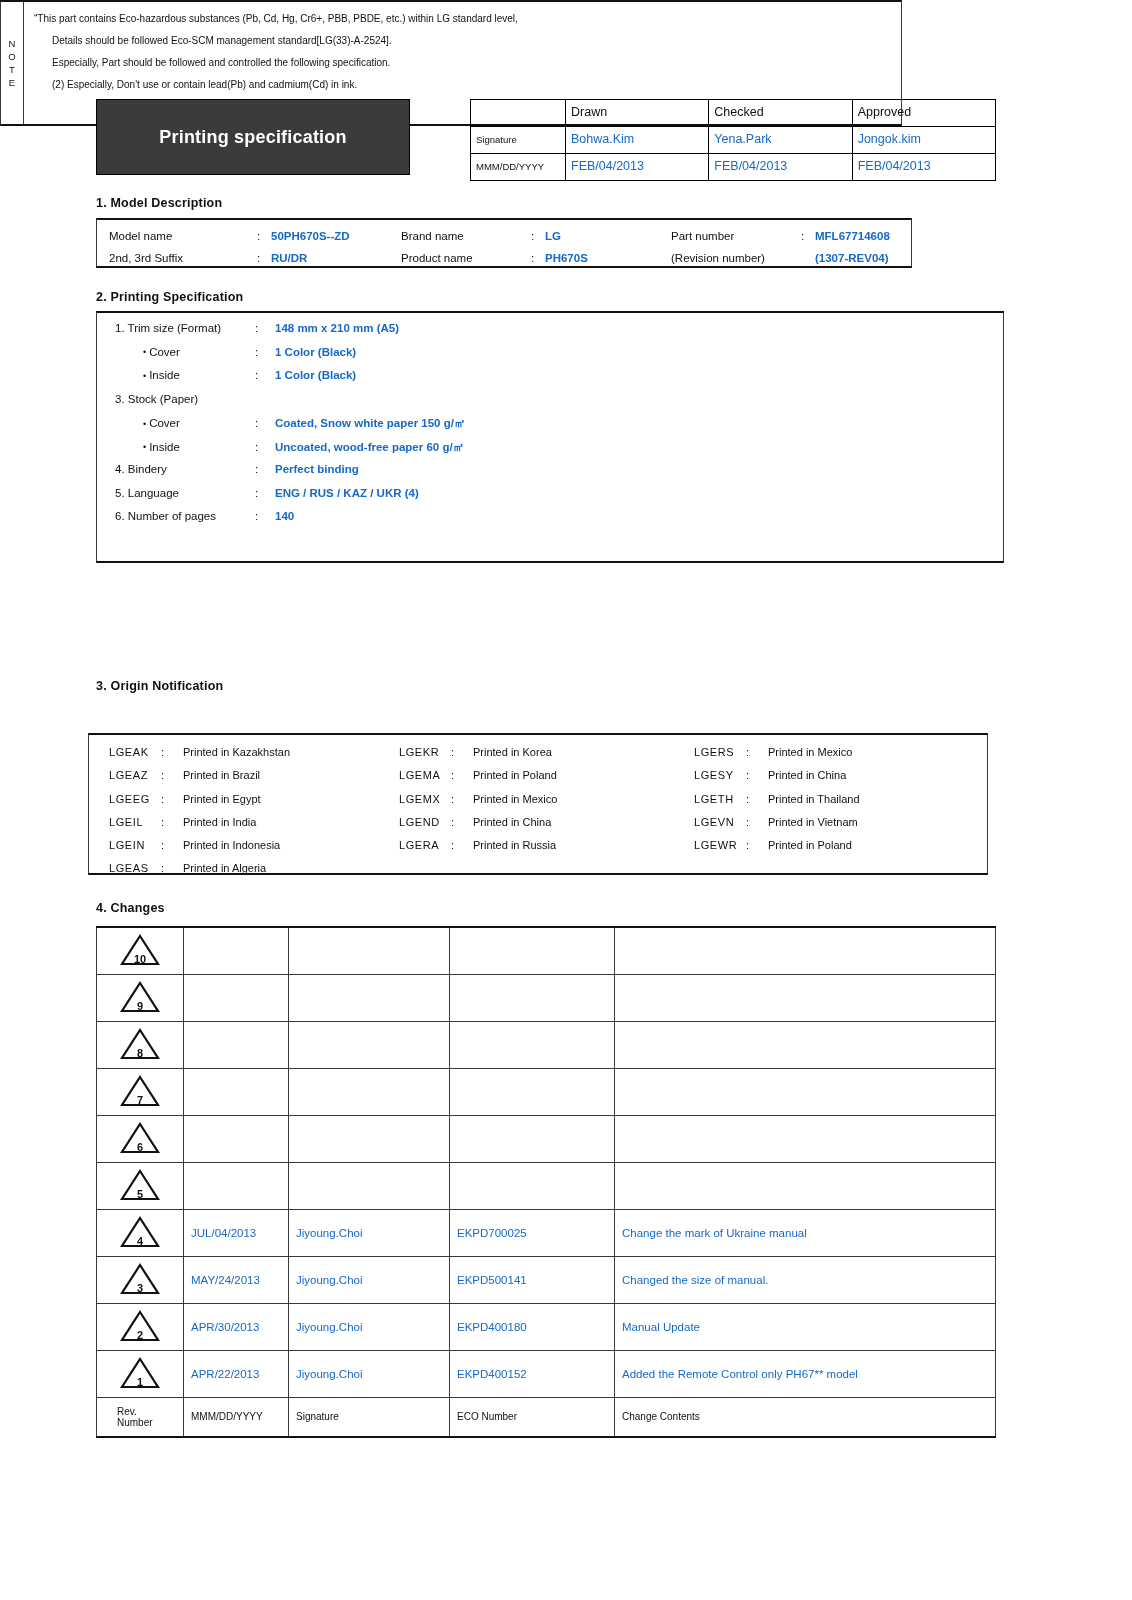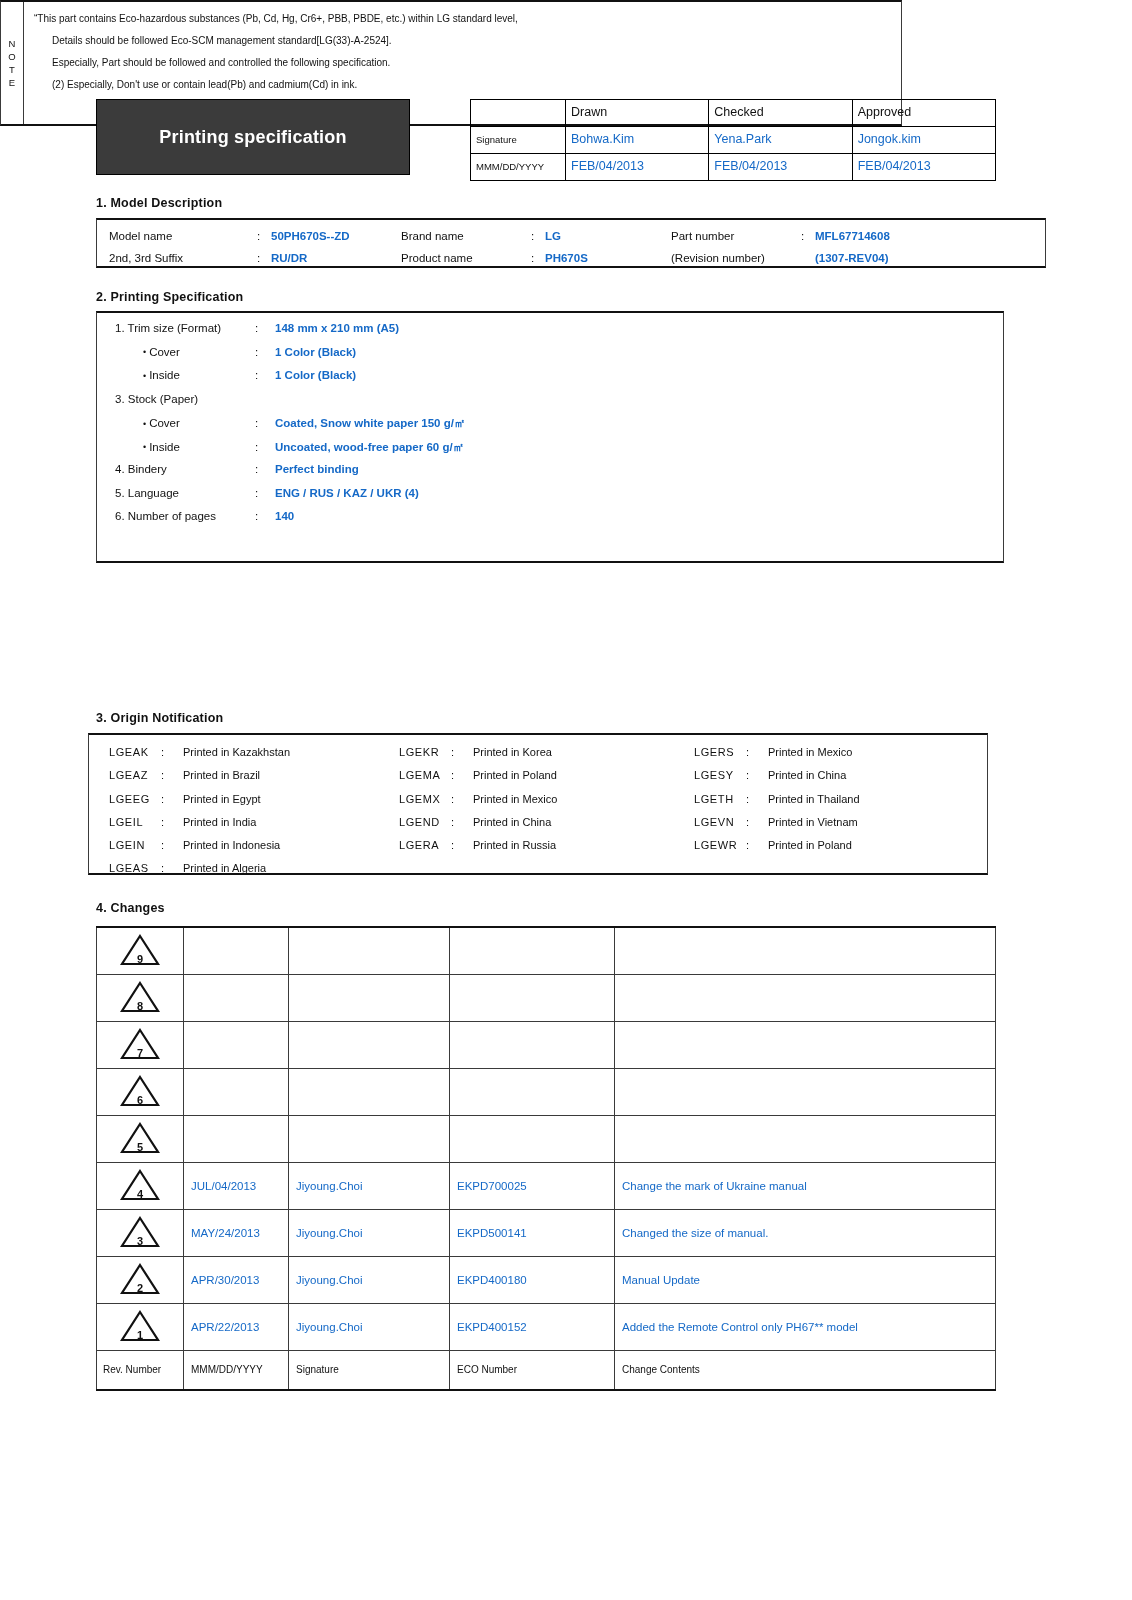--- a/index.html
+++ b/index.html
@@ -78,21 +78,21 @@
   .box {
     position: absolute;
     border: 1px solid #3a3a3a;
     border-top: 2px solid #111;
     border-bottom: 2px solid #111;
     box-sizing: border-box;
     background: #fff;
   }
 
   
-  #model-box { left: 96px; top: 218px; width: 950px; height: 50px; }
+  #model-box { left: 96px; top: 218px; width: 816px; height: 50px; }
   .model-grid {
     display: grid;
     grid-template-columns: 148px 14px 130px 130px 14px 126px 130px 14px 160px;
     row-gap: 0;
     padding: 5px 12px 0 12px;
     font-size: 11.5px;
     line-height: 22px;
   }
   .model-grid .k { color: #111; }
   .model-grid .c { color: #111; }
@@ -303,21 +303,21 @@
       <span>E</span>
     </div>
     <div class="note-body" id="note-body">
         <div class="nl">“This part contains Eco-hazardous substances (Pb, Cd, Hg, Cr6+, PBB, PBDE, etc.) within LG standard level,</div>
         <div class="nl i1">Details should be followed Eco-SCM management standard[LG(33)-A-2524].</div>
         <div class="nl i1">Especially, Part should be followed and controlled the following specification.</div>
         <div class="nl i1">(2) Especially, Don't use or contain lead(Pb) and cadmium(Cd) in ink.</div>
       </div>
   </div>
 
-  <div class="sec-title" style="left:96px; top:711px;">3. Origin Notification</div>
+  <div class="sec-title" style="left:96px; top:679px;">3. Origin Notification</div>
 
   <div class="box" id="origin-box">
     <div class="origin-grid" id="origin-grid">
         <div class="origin-cell">
           <span class="code">LGEAK</span>
           <span class="col">:</span>
           <span class="txt">Printed in Kazakhstan</span>
         </div>
         <div class="origin-cell">
           <span class="code">LGEKR</span>
@@ -404,20 +404,29 @@
           <span class="col"></span>
           <span class="txt"></span>
         </div>
       </div>
   </div>
 
   <div class="sec-title" style="left:96px; top:901px;">4. Changes</div>
 
   <table id="changes-table">
     <tbody id="changes-body">
+        <tr class="empty">
+          <td class="rev-col"><span class="tri"><svg width="40" height="32" viewBox="0 0 40 32">
+                <polygon points="20,2 38,30 2,30" fill="none" stroke="#111" stroke-width="2.2"></polygon>
+              </svg><span class="num">10</span></span></td>
+          <td class="date-col"></td>
+          <td class="sig-col"></td>
+          <td class="eco-col"></td>
+          <td class="cc-col"></td>
+        </tr>
         <tr class="empty">
           <td class="rev-col"><span class="tri"><svg width="40" height="32" viewBox="0 0 40 32">
                 <polygon points="20,2 38,30 2,30" fill="none" stroke="#111" stroke-width="2.2"></polygon>
               </svg><span class="num">9</span></span></td>
           <td class="date-col"></td>
           <td class="sig-col"></td>
           <td class="eco-col"></td>
           <td class="cc-col"></td>
         </tr>
         <tr class="empty">
@@ -486,21 +495,21 @@
         <tr>
           <td class="rev-col"><span class="tri"><svg width="40" height="32" viewBox="0 0 40 32">
                 <polygon points="20,2 38,30 2,30" fill="none" stroke="#111" stroke-width="2.2"></polygon>
               </svg><span class="num">1</span></span></td>
           <td class="date-col">APR/22/2013</td>
           <td class="sig-col">Jiyoung.Choi</td>
           <td class="eco-col">EKPD400152</td>
           <td class="cc-col">Added the Remote Control only PH67** model</td>
         </tr>
         <tr class="foot">
-          <td class="rev-col" style="text-align: left; padding: 0px 6px;">Rev. Number</td>
+          <td class="rev-col" style="text-align: left; padding: 0px 20px;">Rev. Number</td>
           <td class="date-col">MMM/DD/YYYY</td>
           <td class="sig-col">Signature</td>
           <td class="eco-col">ECO Number</td>
           <td class="cc-col">Change Contents</td>
         </tr>
       </tbody>
   </table>
 
 </div>
 

